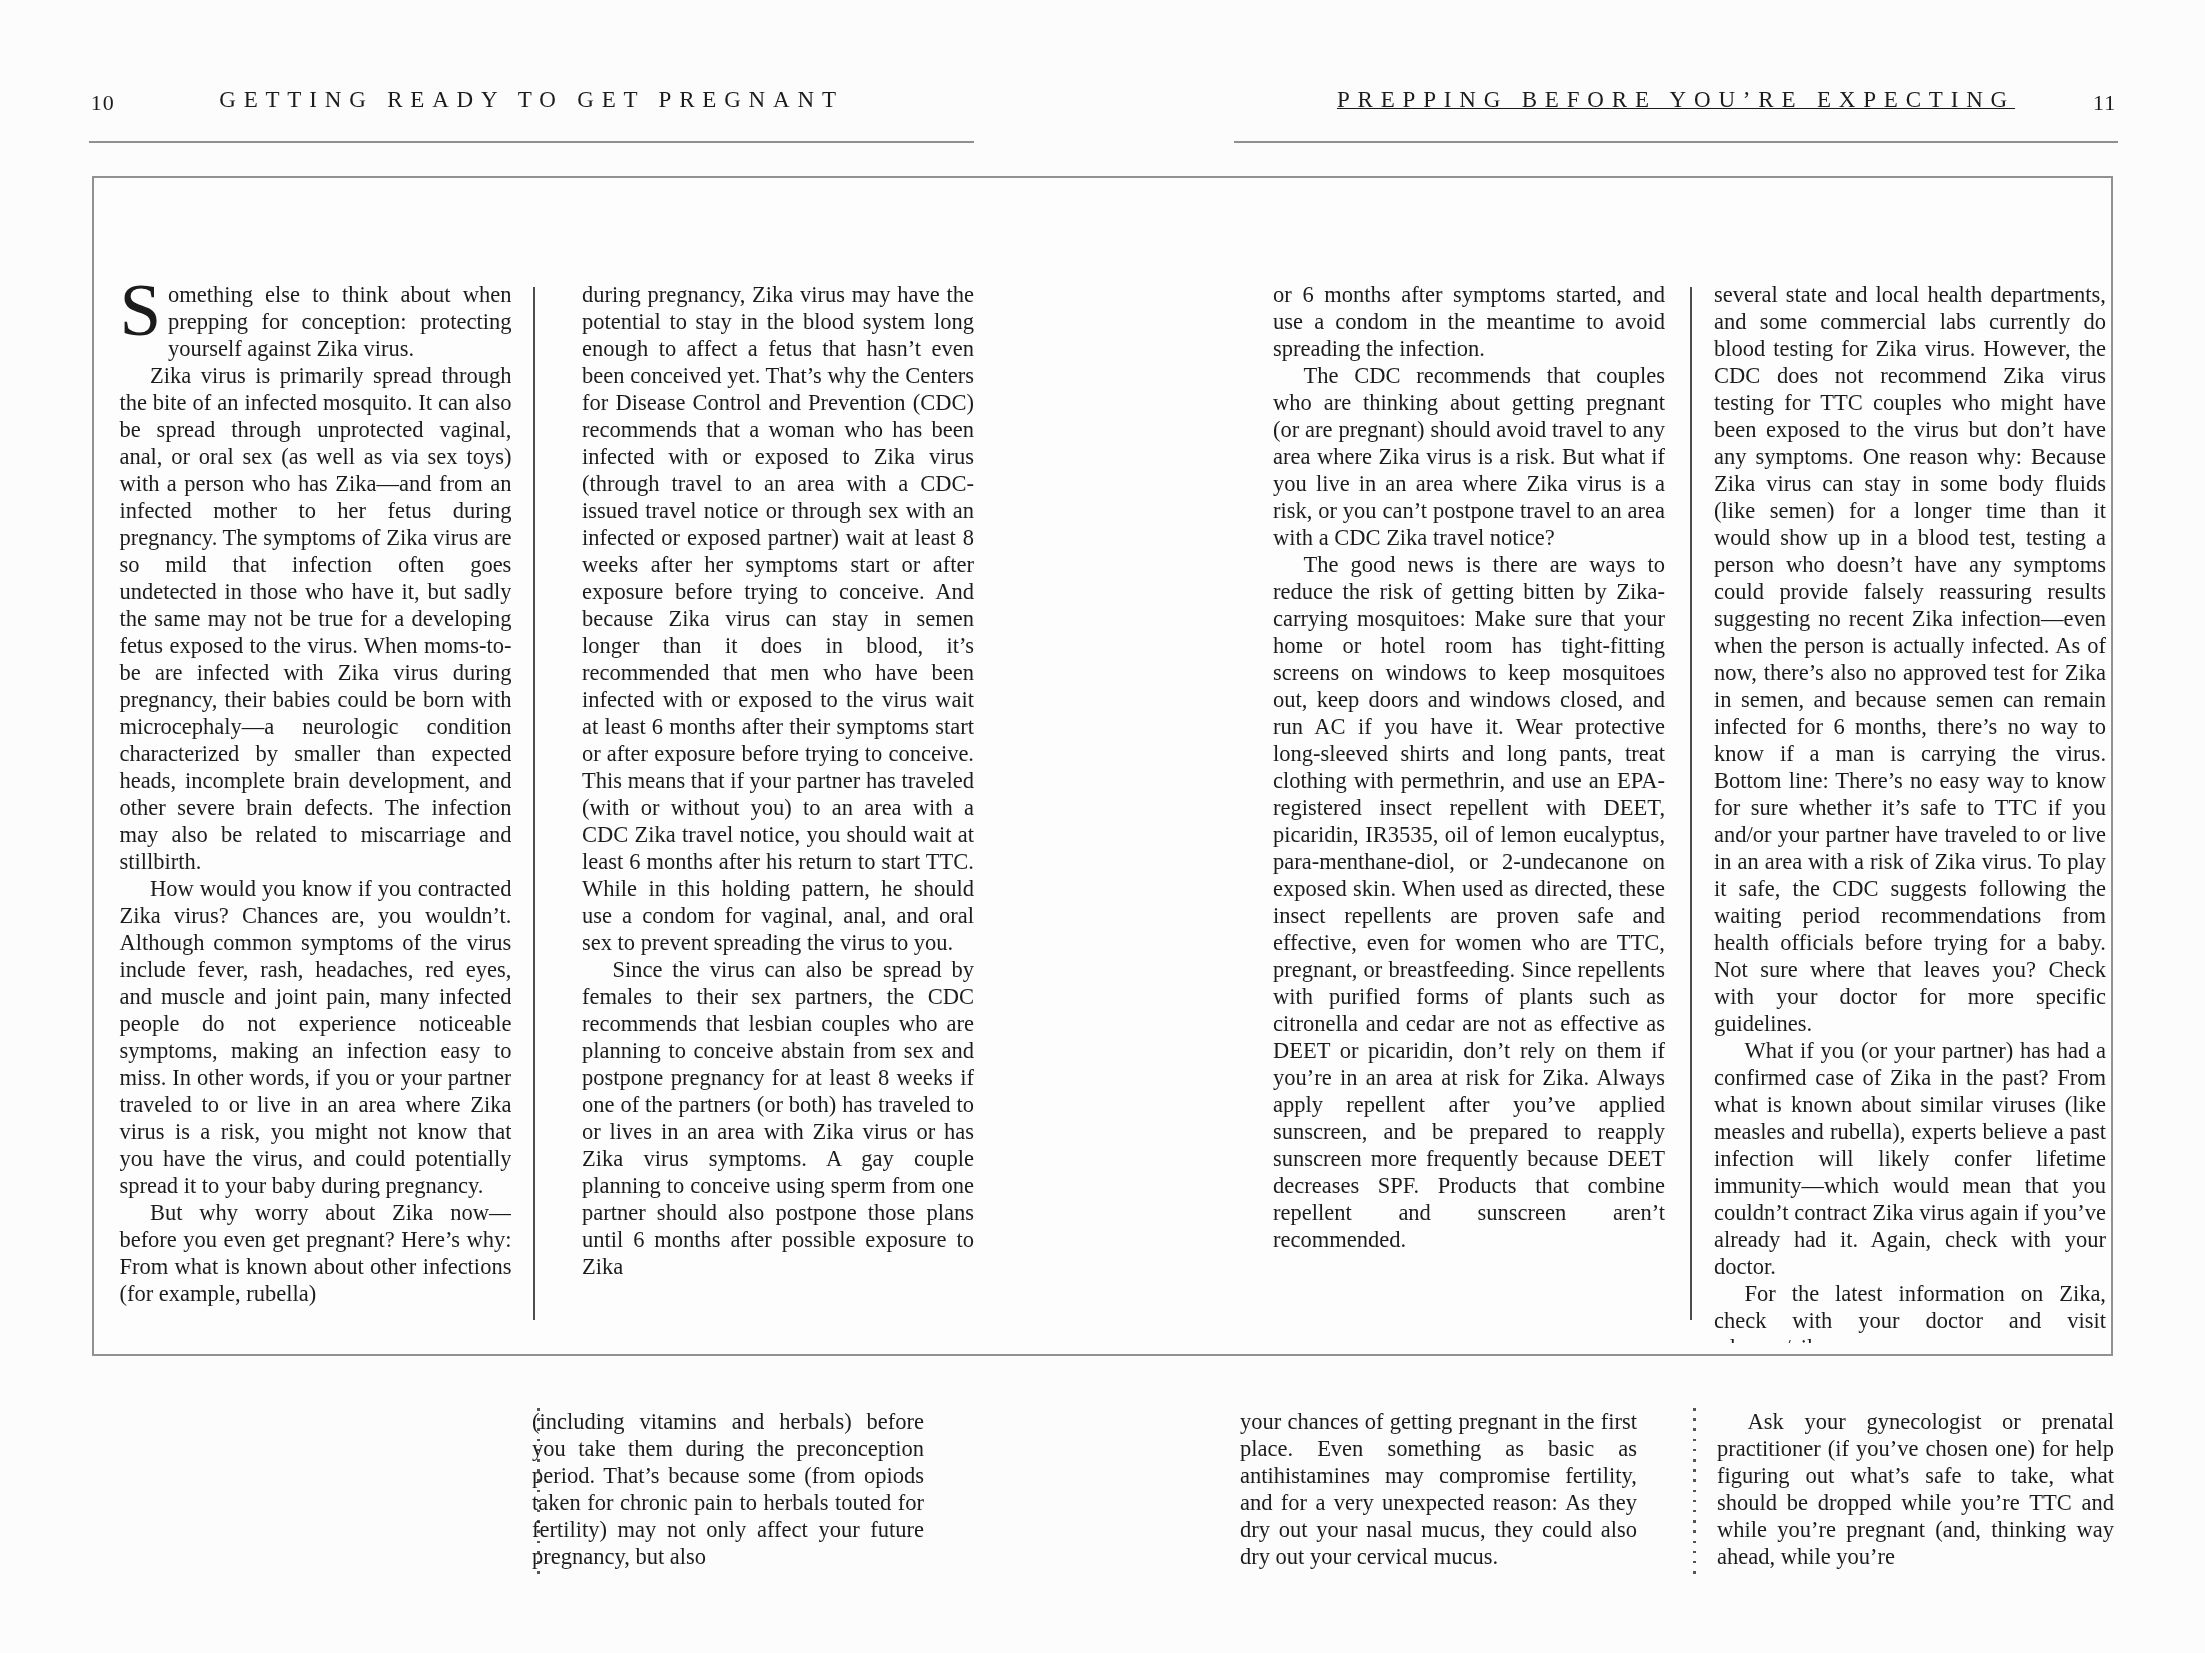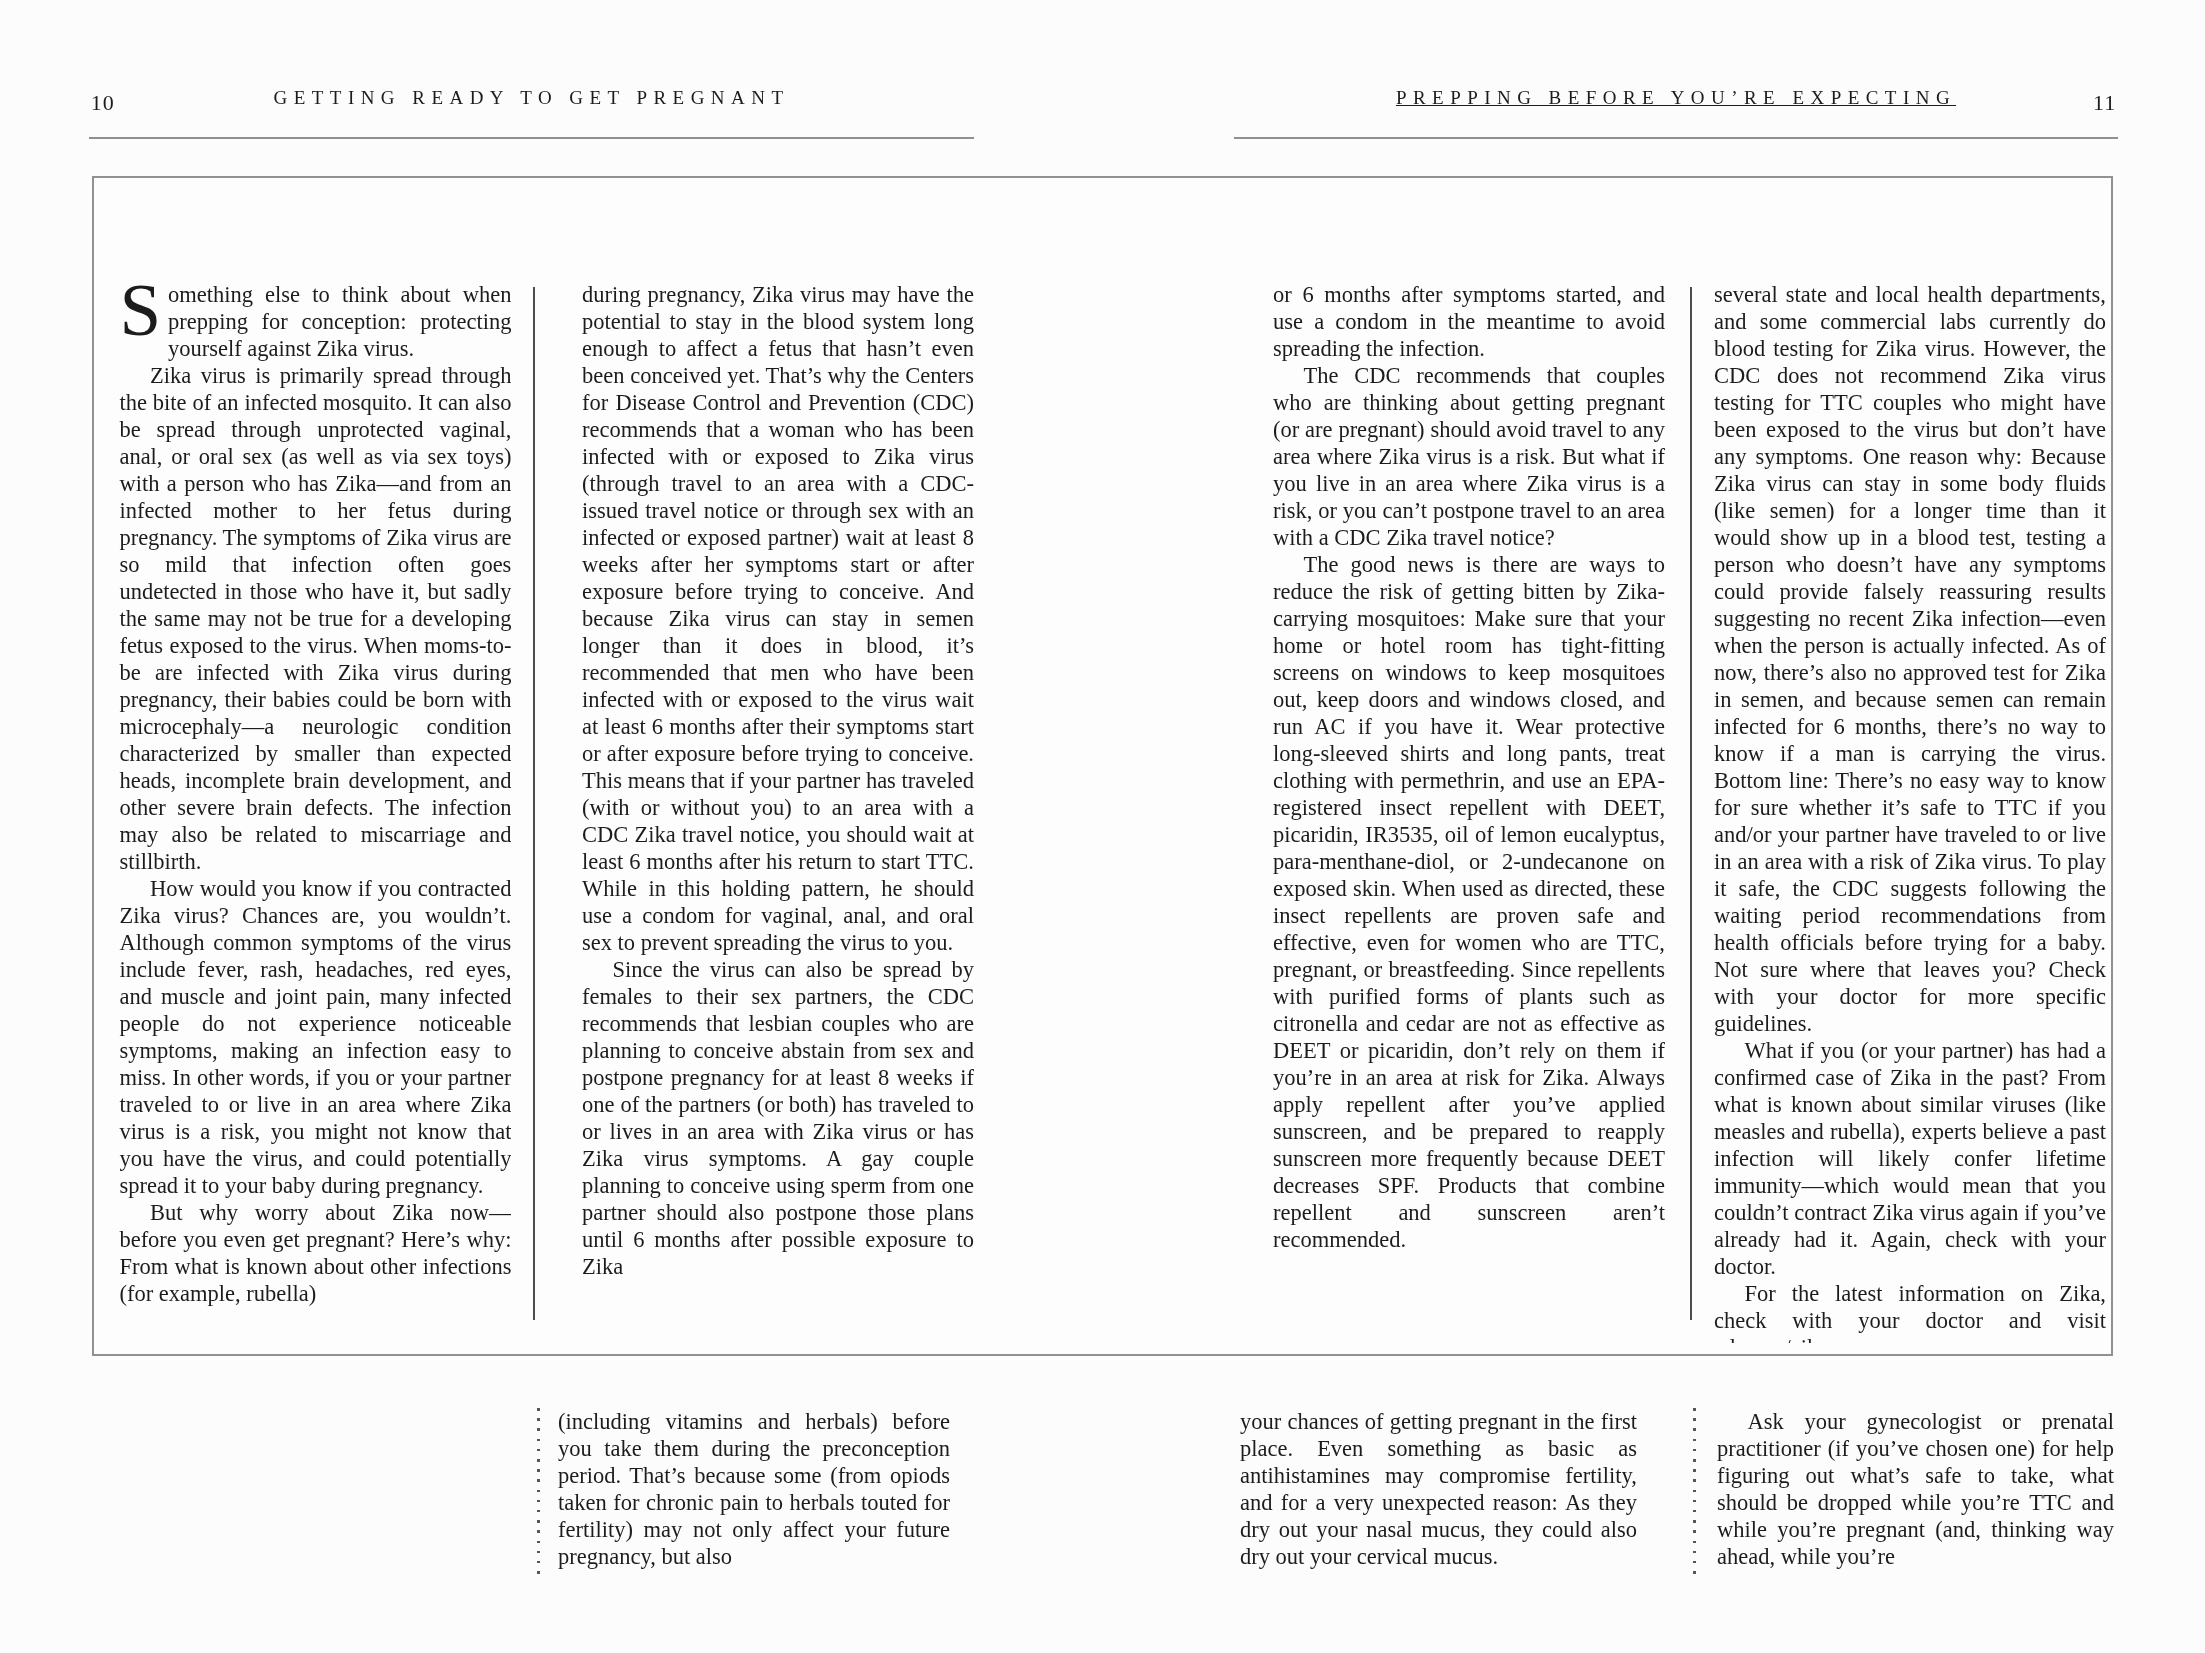--- a/index.html
+++ b/index.html
@@ -7,21 +7,21 @@
     position:relative; width:2205px; height:1654px;
     background:#fcfcfc; overflow:hidden;
     font-family:"Liberation Serif", serif; color:#1c1c1c;
   }
   
   .header {
     position:absolute; top:87px;
     border-bottom:2.5px solid #8f8f8f;
     padding-bottom:28px; text-align:center;
   }
-  .running-head { font-size:19px; letter-spacing:0.34em; white-space:nowrap; }
+  .running-head { font-size:23px; letter-spacing:0.34em; white-space:nowrap; }
   .header .pagenum { position:absolute; top:2.5px; font-size:22px; letter-spacing:0.05em; }
   .header-left  { left:89px;  width:885px; }
   .header-left .pagenum  { left:1.7px; }
   .header-right { left:1234px; width:884px;text-decoration:underline; }
   .header-right .pagenum { right:1.7px; }
 
   
   .box {
     position:absolute; left:92px; top:176px;
     width:2017px; height:1176px;
@@ -43,21 +43,21 @@
   .vrule { position:absolute; top:109px; height:1033px; width:1.7px; background:#4d4d4d; }
   .vrule1 { left:439px; } .vrule2 { left:1596px; }
   .dropcap { float:left; font-size:75px; line-height:54px; padding:1.7px 6.8px 0 0; }
 
   
   .bcol {
     position:absolute; top:1408px;
     font-size:22.5px; line-height:27px; text-align:justify; overflow:hidden; max-height:195px;
   }
   .bcolA { left:89px;  width:383px; }
-  .bcolB { left:558px;  width:392px; }
+  .bcolB { left:532px;  width:392px; }
   .bcolC { left:1240px; width:397px; }
   .bcolD { left:1717px; width:397px; }
   .dotted {
     position:absolute; top:1408px; width:2.5px; height:168px;
     background-image:repeating-linear-gradient(to bottom, #555 0 2.5px, transparent 2.5px 10.2px);
   }
   .dotted1 { left:537px; } .dotted2 { left:1693px; }
 </style>
 </head>
 <body>

